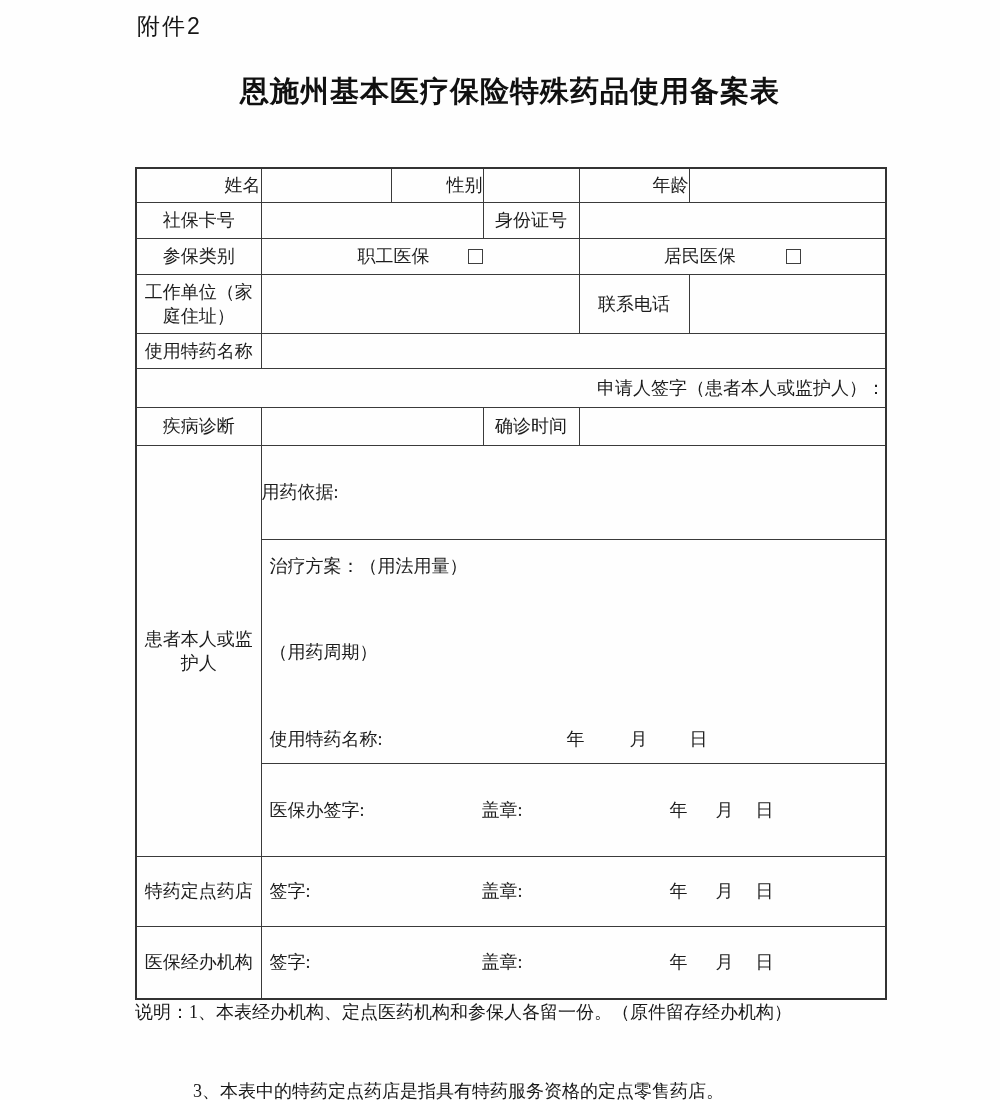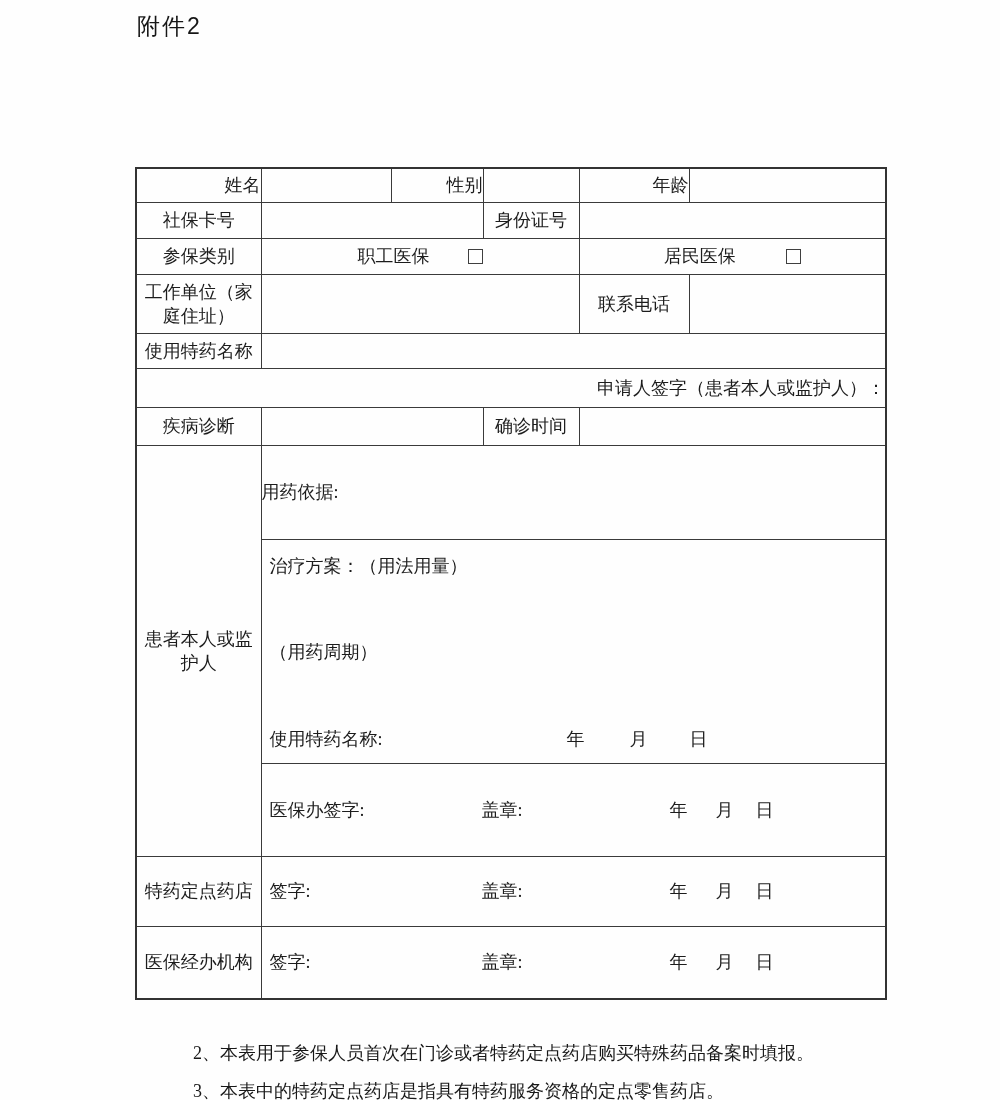--- a/index.html
+++ b/index.html
@@ -92,20 +92,21 @@
   .notes.n2{top:1041px;left:193px;}
   .notes.n3{top:1079px;left:193px;}
 </style>
 </head>
 <body>
 
 <div id="page">
 
   <div class="attachment">附件2</div>
 
+  <div class="doc-title">恩施州基本医疗保险特殊药品使用备案表</div>
 
 
   <table class="form">
     <colgroup>
       <col style="width:125px">
         <col style="width:130px">
         <col style="width:92px">
       <col style="width:96px">
         <col style="width:110px">
         <col style="width:197px">
@@ -205,16 +206,16 @@
       <td class="lc">医保经办机构</td>
       <td colspan="5" class="agency-cell">
         <div class="sign-line">
           <span class="lbl-sign">签字:</span><span class="lbl-seal">盖章:</span><span>年</span><span class="mo3">月</span><span class="dy3">日</span>
         </div>
       </td>
     </tr>
   </tbody>
     </table>
 
-  <div class="notes n2">2、本表用于参保人员首次在门诊或者特药定点药店购买特殊药品备案时填报。</div>
+  <div class="notes n1">说明：1、本表经办机构、定点医药机构和参保人各留一份。（原件留存经办机构）</div>
   <div class="notes n3">3、本表中的特药定点药店是指具有特药服务资格的定点零售药店。</div>
 
 </div>
 
 </body></html>

